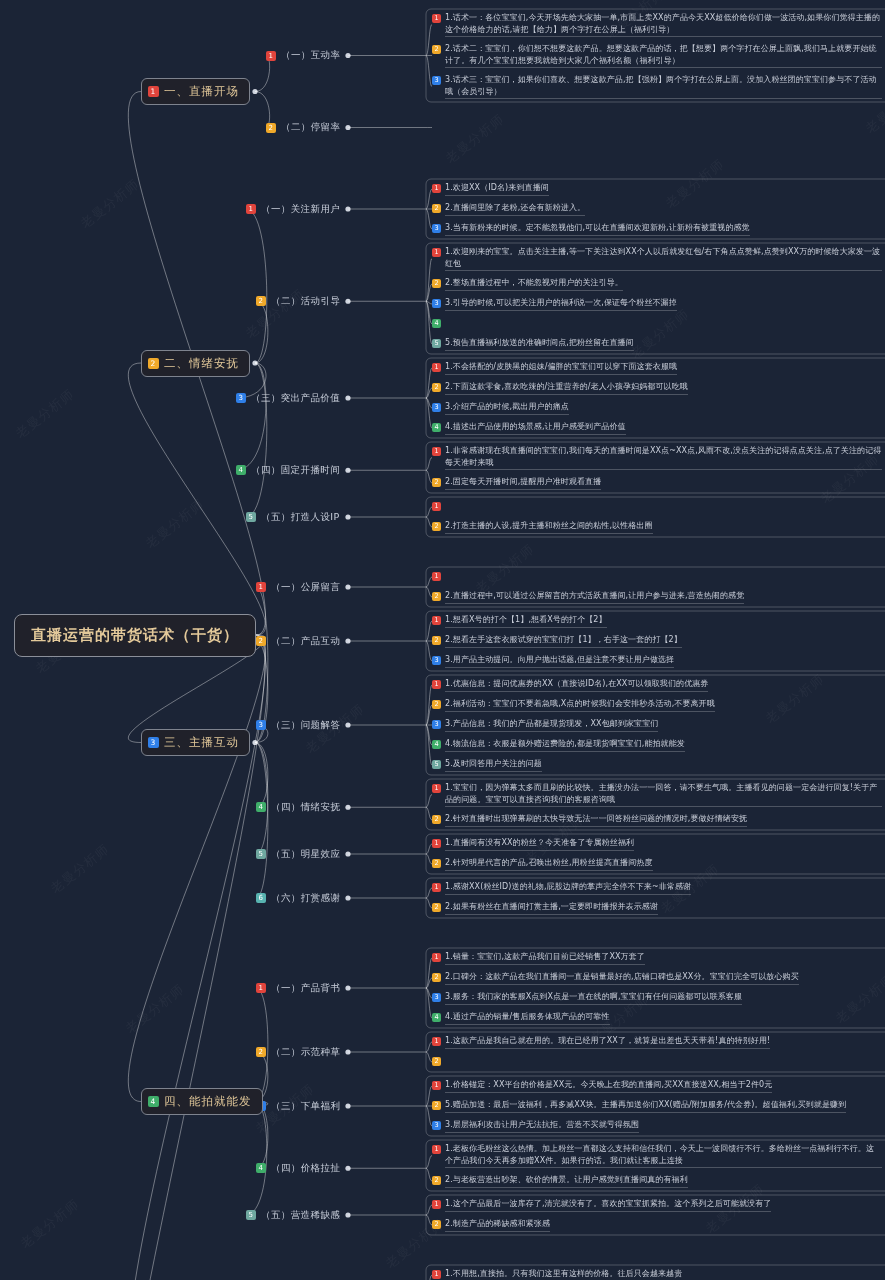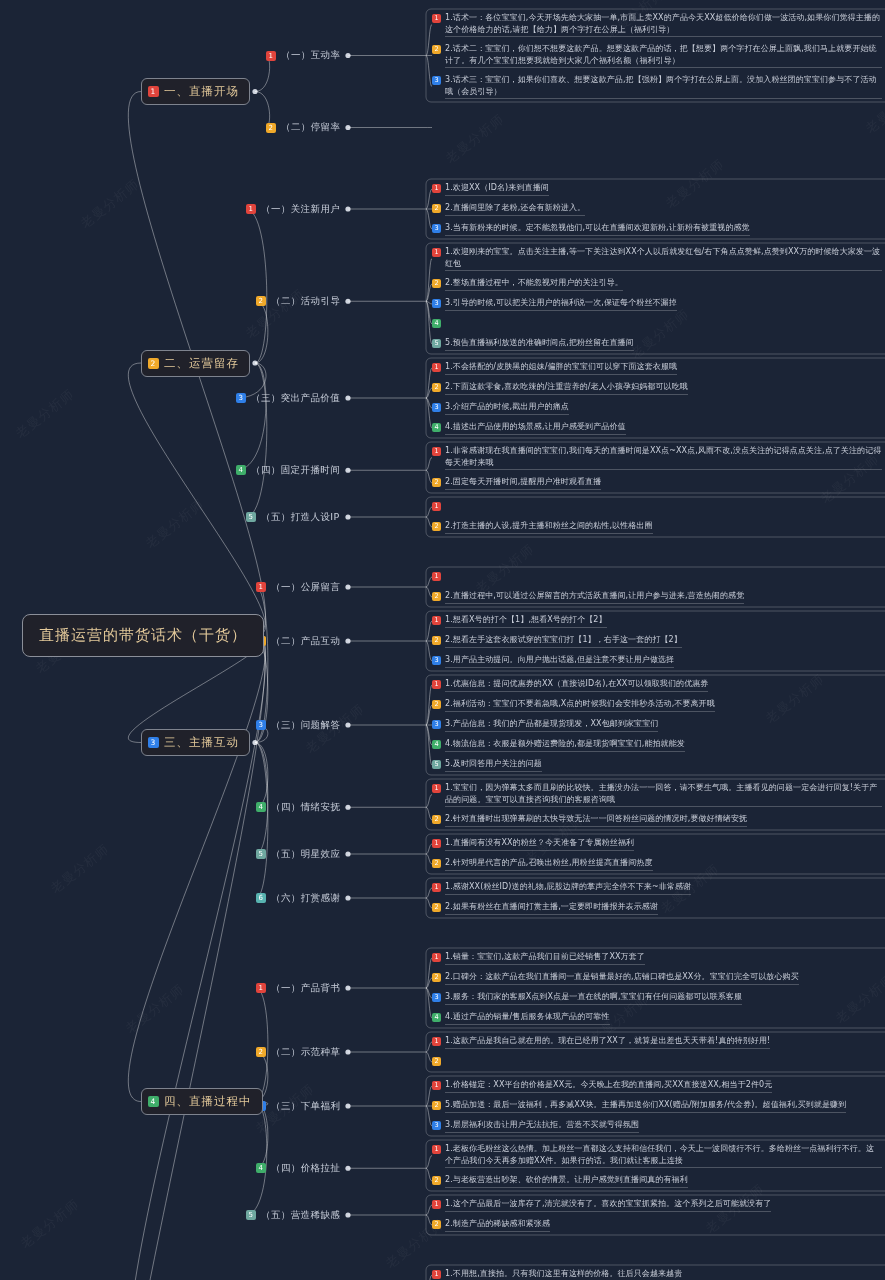--- a/index.html
+++ b/index.html
@@ -392,21 +392,21 @@
     <div class="node lv3" style="width: 450px; left: 432px; top: 520px;">
       <span class="badge b2">2</span>
       <span class="txt">2.打造主播的人设,提升主播和粉丝之间的粘性,以性格出圈</span>
     </div>
     <div class="node lv2" style="left: 246px; top: 510.5px;">
       <span class="badge b5">5</span>
       <span>（五）打造人设IP</span>
     </div>
     <div class="node lv1" style="left: 141px; top: 349.5px;">
       <span class="badge b2">2</span>
-      <span>二、运营留存</span>
+      <span>二、情绪安抚</span>
     </div>
     <div class="node lv3" style="width: 450px; left: 432px; top: 570px;">
       <span class="badge b1">1</span>
     </div>
     <div class="node lv3" style="width: 450px; left: 432px; top: 590px;">
       <span class="badge b2">2</span>
       <span class="txt">2.直播过程中,可以通过公屏留言的方式活跃直播间,让用户参与进来,营造热闹的感觉</span>
     </div>
     <div class="node lv2" style="left: 256px; top: 580.5px;">
       <span class="badge b1">1</span>
@@ -558,20 +558,20 @@
     <div class="node lv3" style="width: 450px; left: 432px; top: 1218px;">
       <span class="badge b2">2</span>
       <span class="txt">2.制造产品的稀缺感和紧张感</span>
     </div>
     <div class="node lv2" style="left: 246px; top: 1208.5px;">
       <span class="badge b5">5</span>
       <span>（五）营造稀缺感</span>
     </div>
     <div class="node lv1" style="left: 141px; top: 1088px;">
       <span class="badge b4">4</span>
-      <span>四、直播过程中</span>
+      <span>四、能拍就能发</span>
     </div>
     <div class="node lv3" style="width: 450px; left: 432px; top: 1268px;">
       <span class="badge b1">1</span>
       <span class="txt">1.不用想,直接拍。只有我们这里有这样的价格。往后只会越来越贵</span>
     </div>
-    <div class="node root" style="left: 22px; top: 613.5px;"><span>直播运营的带货话术（干货）</span></div>
+    <div class="node root" style="left: 14px; top: 613.5px; font-weight: bold;"><span>直播运营的带货话术（干货）</span></div>
   </div>
 
 </body></html>

